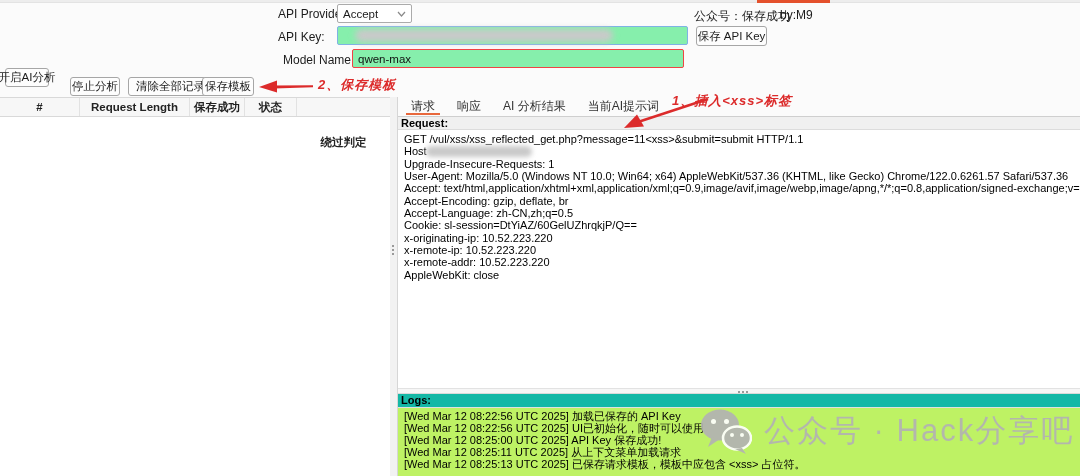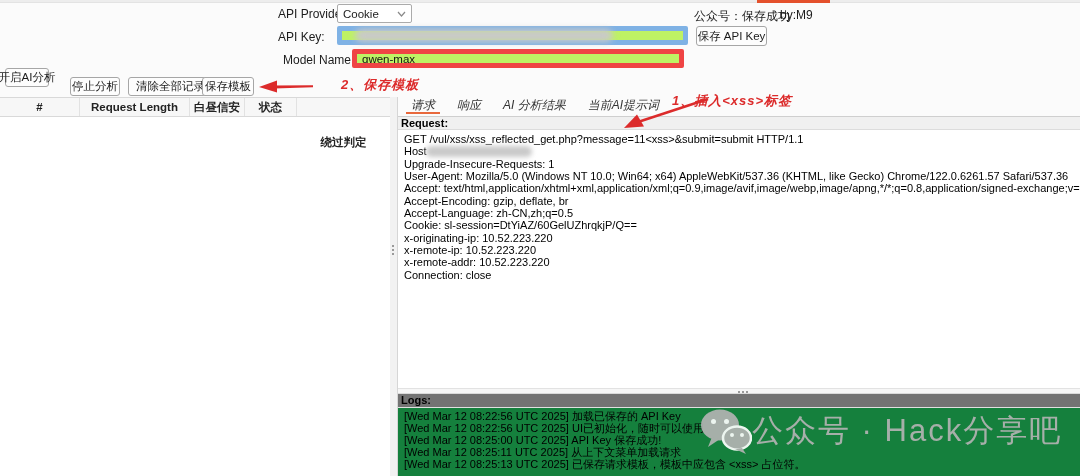--- a/index.html
+++ b/index.html
@@ -12,21 +12,21 @@
   .accentline { position:absolute; top:0; left:757px; width:73px; height:3px; background:#e4512c; }
 
   
   .flabel { position:absolute; font-size:12px; color:#1b1b1b; white-space:nowrap; }
   .select {
     position:absolute; left:337px; top:4px; width:75px; height:19px; background:#fff;
     border:1px solid #ababab; border-radius:2px; display:flex; align-items:center;
     justify-content:space-between; padding:0 5px; font-size:11.5px; cursor:default;
   }
   .input {
-    position:absolute; background:#bef264; border:5px solid #ef4444; border-radius:2px;
+    position:absolute; background:#86efac; border:1px solid #ef4444; border-radius:2px;
     font-size:11.5px; padding:0 5px; font-family:inherit; color:#111;
   }
   .input.apikey { left:337px; top:26px; width:351px; height:19px; border-color:#7fb2e5; }
   .input.model  { left:352px; top:49px; width:332px; height:19px; }
   .blurblob { position:absolute; background:#c9c9c9; filter:blur(3px); border-radius:7px; }
   .blob-apikey { left:355px; top:29px; width:258px; height:13px; }
   .btn {
     position:absolute; height:19px; background:#fdfdfd; border:1px solid #a6a6a6;
     border-radius:3px; font-size:11.5px; display:flex; align-items:center;
     justify-content:center; color:#1b1b1b; white-space:nowrap; cursor:default;text-align:center;
@@ -56,58 +56,58 @@
 
   
   .vsplit { position:absolute; left:390px; top:97px; width:7px; height:379px; background:#f2f2f2; }
   .vdots { position:absolute; left:2px; top:148px; width:2px; height:2px; background:#9a9a9a;
            box-shadow:0 4px 0 #9a9a9a, 0 8px 0 #9a9a9a; }
 
   
   .rpanel { position:absolute; left:397px; top:97px; width:683px; height:379px;
             border-left:1px solid #d6d6d6; background:#fff; }
   .tabbar { position:absolute; top:0; left:0; right:0; height:20px; background:#fbfbfb;
-            border-bottom:1px solid #cfcfcf; display:flex; align-items:flex-start; padding-left:2px;font-style:italic; }
+            border-bottom:1px solid #cfcfcf; display:flex; align-items:center; padding-left:2px; }
   .tab { padding:0 11px; font-size:12px; color:#333; display:flex; align-items:center;
          position:relative; cursor:default; }
   .tab.active::after { content:""; position:absolute; left:6px; right:6px; bottom:0;
          height:2px; background:#e8683c; }
   .reqbar { position:absolute; top:20px; left:0; right:0; height:13px; background:#f0f0f0;
             border-bottom:1px solid #dcdcdc; font-size:11px; font-weight:bold;
             padding-left:3px; line-height:12px; color:#000; }
   .reqtext { position:absolute; top:33px; left:0; right:0; height:258px; background:#fff;
              padding:3px 0 0 6px; overflow:hidden; }
   .reqtext div { font-size:11px; line-height:12.35px; white-space:pre; color:#000; }
   .blob-host { left:28px; top:16px; width:106px; height:11px; position:absolute;
                background:#c9c9c9; filter:blur(2.5px); border-radius:6px; }
   .hsplit { position:absolute; top:291px; left:0; right:0; height:6px; background:#f6f6f6;
             border-top:1px solid #e2e2e2; border-bottom:1px solid #dadada; }
   .hdots { position:absolute; left:340px; top:2px; width:2px; height:2px; background:#9a9a9a;
            box-shadow:4px 0 0 #9a9a9a, 8px 0 0 #9a9a9a; }
-  .logsbar { position:absolute; top:297px; left:0; right:0; height:14px; background:#737373;
+  .logsbar { position:absolute; top:297px; left:0; right:0; height:14px; background:#14b8a6;
              border-bottom:1px solid #e0e0e0; font-size:11px; font-weight:bold;
              padding-left:3px; line-height:13px; color:#000; }
-  .logsarea { position:absolute; top:311px; left:0; right:0; bottom:0; background:#15803d;
+  .logsarea { position:absolute; top:311px; left:0; right:0; bottom:0; background:#bef264;
               padding:2px 0 0 6px; overflow:hidden; }
   .logsarea div { font-size:11px; line-height:12.1px; white-space:pre; color:#000; }
 
   
   .watermark { position:absolute; left:700px; top:408px; display:flex; align-items:center;
-               color:#b3b3b3; font-size:31px; letter-spacing:2px;
+               gap:12px; color:#b3b3b3; font-size:31px; letter-spacing:2px;
                white-space:nowrap; pointer-events:none; opacity:.92; }
 </style>
 </head>
 <body>
 
 <div class="topstrip"></div>
 <div class="accentline"></div>
 
 <span class="flabel" style="left:278px; top:7px;">API Provider:</span>
 <div class="select">
-  <span>Cookie</span>
+  <span>Accept</span>
   <span style="display:flex;">
     <svg width="9" height="6" viewBox="0 0 9 6">
         <polyline points="1,1 4.5,5 8,1" fill="none" stroke="#8a8a8a" stroke-width="1.2"></polyline>
       </svg>
   </span>
 </div>
 <span class="acct" style="left:694px; top:8px;">公众号：保存成功</span>
 <span class="acct" style="left:780px; top:8px;">by:M9</span>
 
 <span class="flabel" style="left:278px; top:30px;">API Key:</span>
@@ -120,27 +120,27 @@
 
 <button class="btn t1">开启AI分析</button>
 <button class="btn t2">停止分析</button>
 <button class="btn t3">清除全部记录</button>
 <button class="btn t4">保存模板</button>
 
 <svg class="arrow" style="left:259px; top:79px;" width="54" height="14" viewBox="0 0 54 14">
   <path d="M54 6.2 L15 6.6 L15 9.4 L54 8.2 Z" fill="#dc2b2b"></path>
   <polygon points="0,8 18,1.5 18,13.5" fill="#dc2b2b"></polygon>
 </svg>
-<span class="redtext" style="left:318px; top:76px;margin-left:23px;">2、保存模板</span>
+<span class="redtext" style="left:318px; top:76px;">2、保存模板</span>
 
 <div class="lpanel">
   <div class="thead">
     <div class="th c1">#</div>
     <div class="th c2">Request Length</div>
-    <div class="th c3">白昼信安</div>
+    <div class="th c3">保存成功</div>
     <div class="th c4">状态</div>
     <div class="th c5">绕过判定</div>
   </div>
   <div class="tbody"></div>
 </div>
 
 <div class="vsplit">
   <div class="vdots"></div>
 </div>
 
@@ -157,21 +157,21 @@
       <div>Host</div>
       <div>Upgrade-Insecure-Requests: 1</div>
       <div>User-Agent: Mozilla/5.0 (Windows NT 10.0; Win64; x64) AppleWebKit/537.36 (KHTML, like Gecko) Chrome/122.0.6261.57 Safari/537.36</div>
       <div>Accept: text/html,application/xhtml+xml,application/xml;q=0.9,image/avif,image/webp,image/apng,*/*;q=0.8,application/signed-exchange;v=b3;q=0.7</div>
       <div>Accept-Encoding: gzip, deflate, br</div>
       <div>Accept-Language: zh-CN,zh;q=0.5</div>
       <div>Cookie: sl-session=DtYiAZ/60GelUZhrqkjP/Q==</div>
       <div>x-originating-ip: 10.52.223.220</div>
       <div>x-remote-ip: 10.52.223.220</div>
       <div>x-remote-addr: 10.52.223.220</div>
-      <div>Connection: close</div>
+      <div>AppleWebKit: close</div>
     </div>
   <div class="blob-host" style="top:49px;"></div>
   <div class="hsplit">
     <div class="hdots"></div>
   </div>
   <div class="logsbar">Logs:</div>
   <div class="logsarea">
       <div>[Wed Mar 12 08:22:56 UTC 2025] 加载已保存的 API Key</div>
       <div>[Wed Mar 12 08:22:56 UTC 2025] UI已初始化，随时可以使用</div>
       <div>[Wed Mar 12 08:25:00 UTC 2025] API Key 保存成功!</div>

